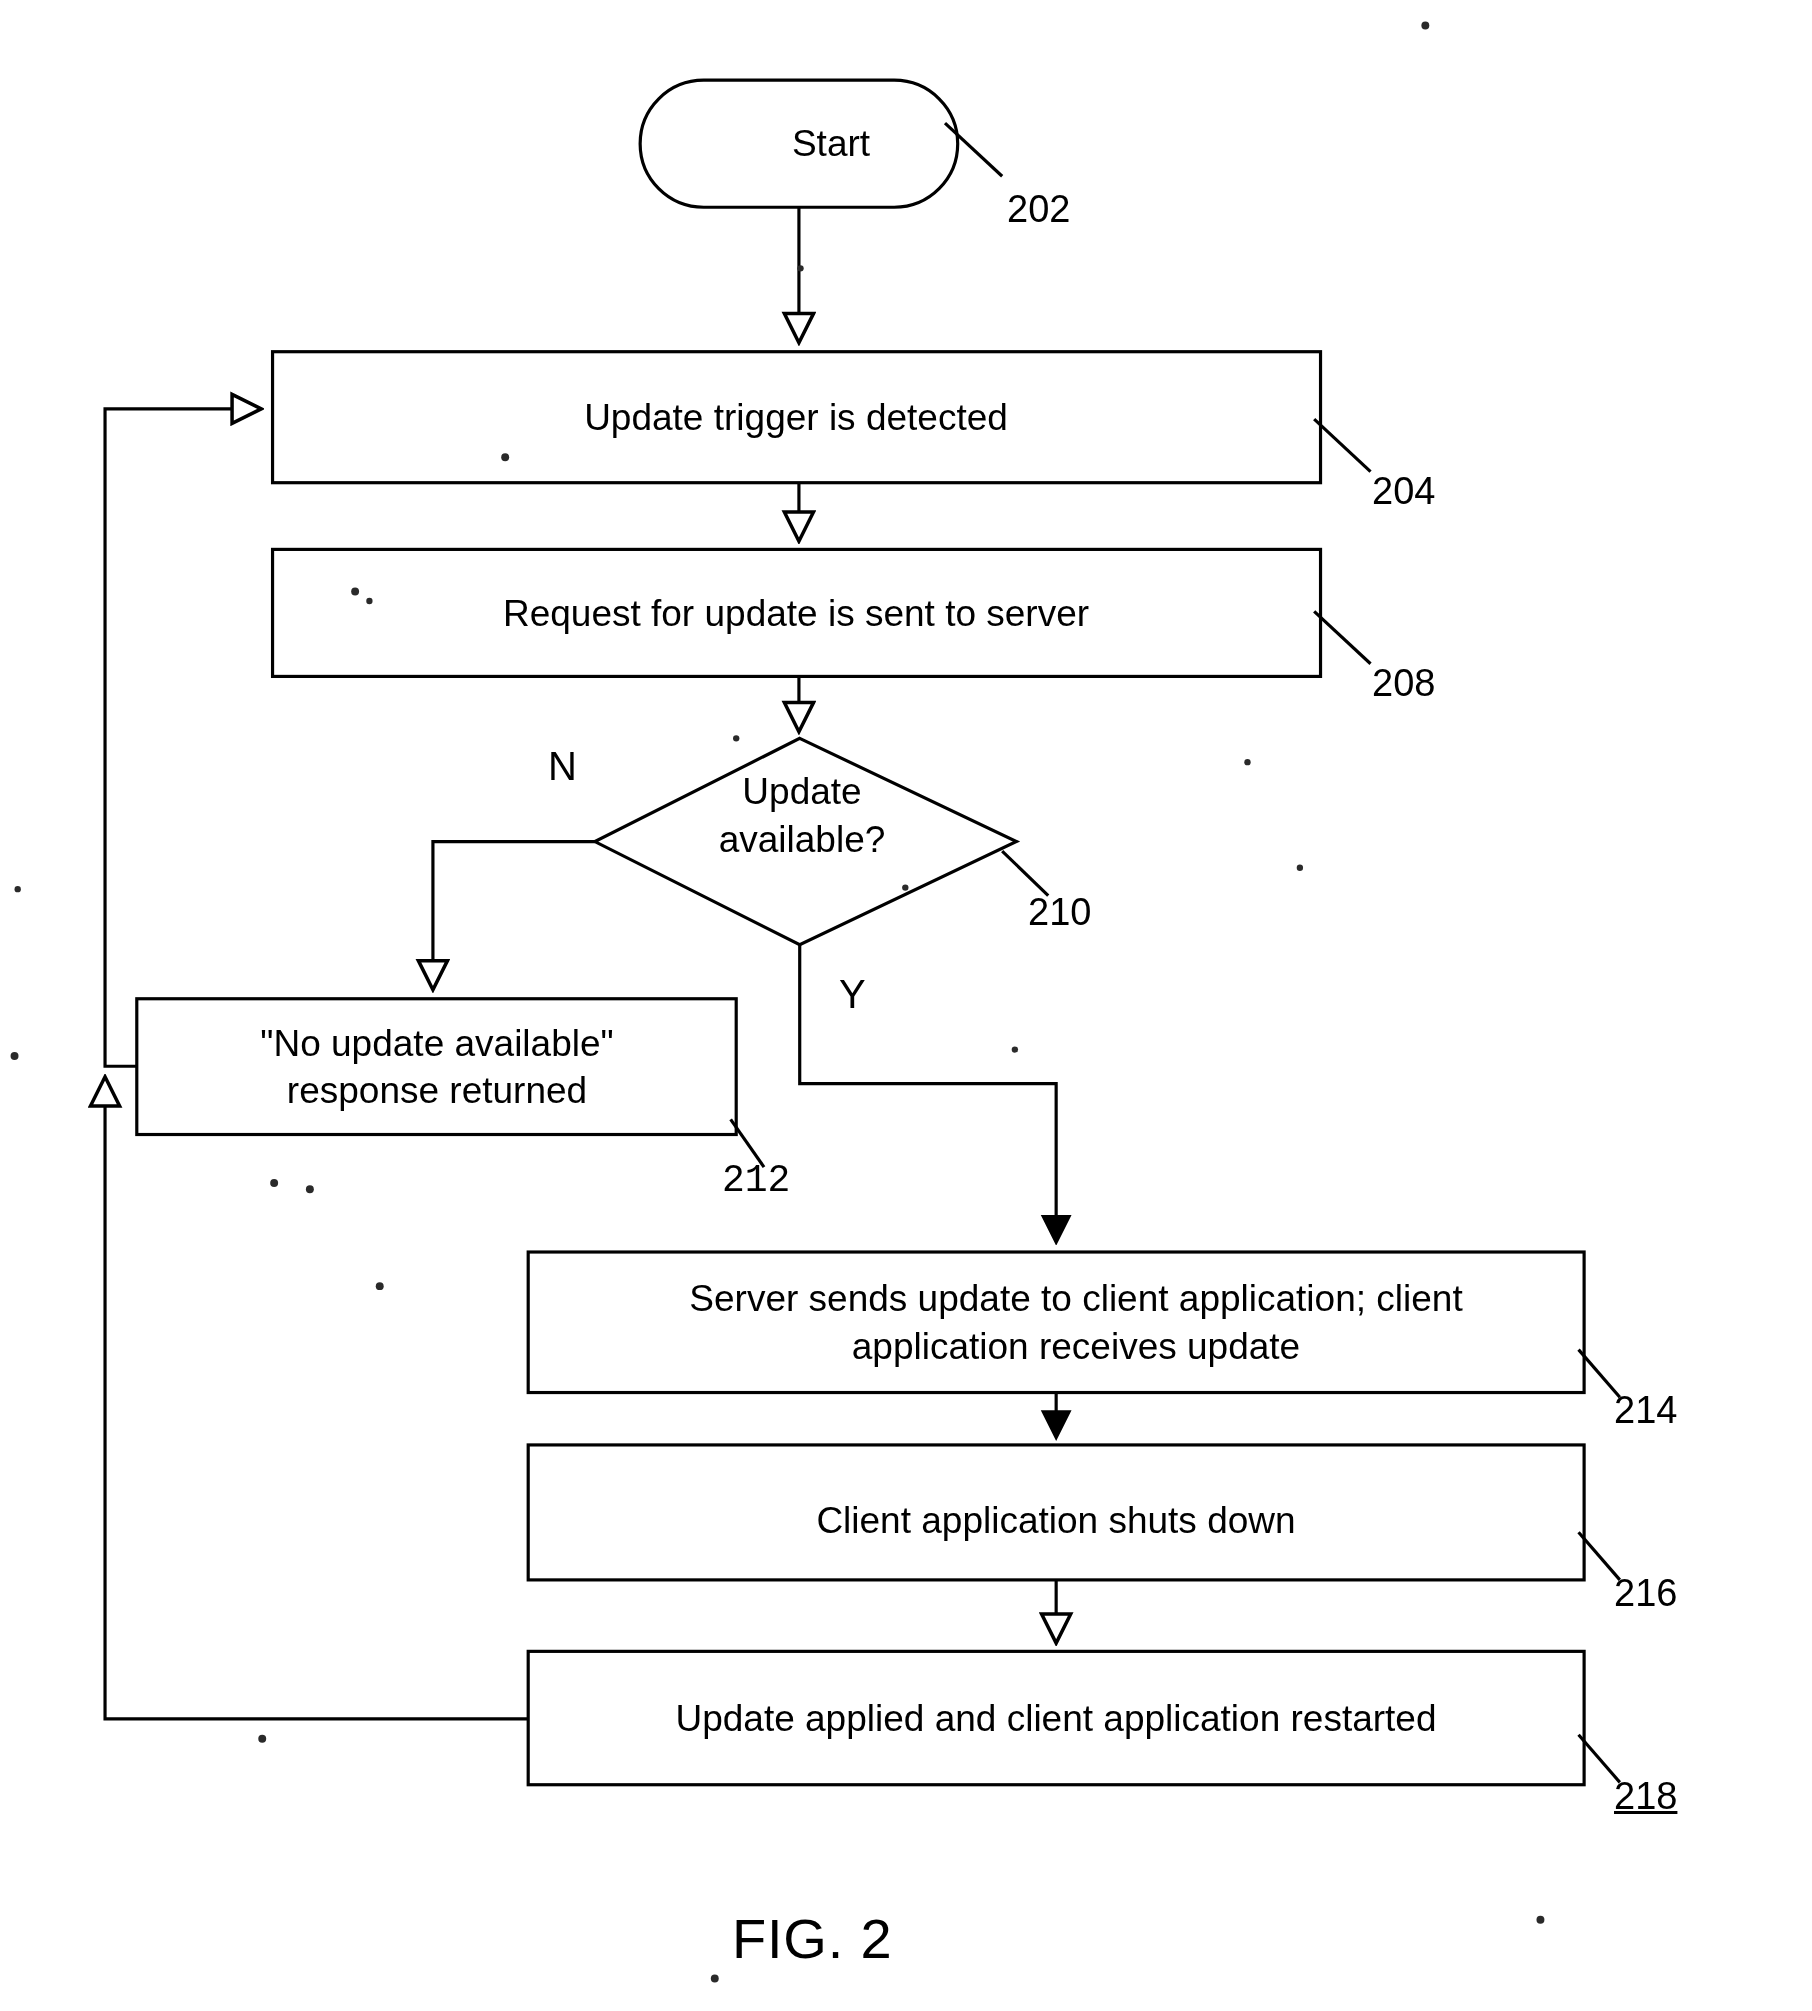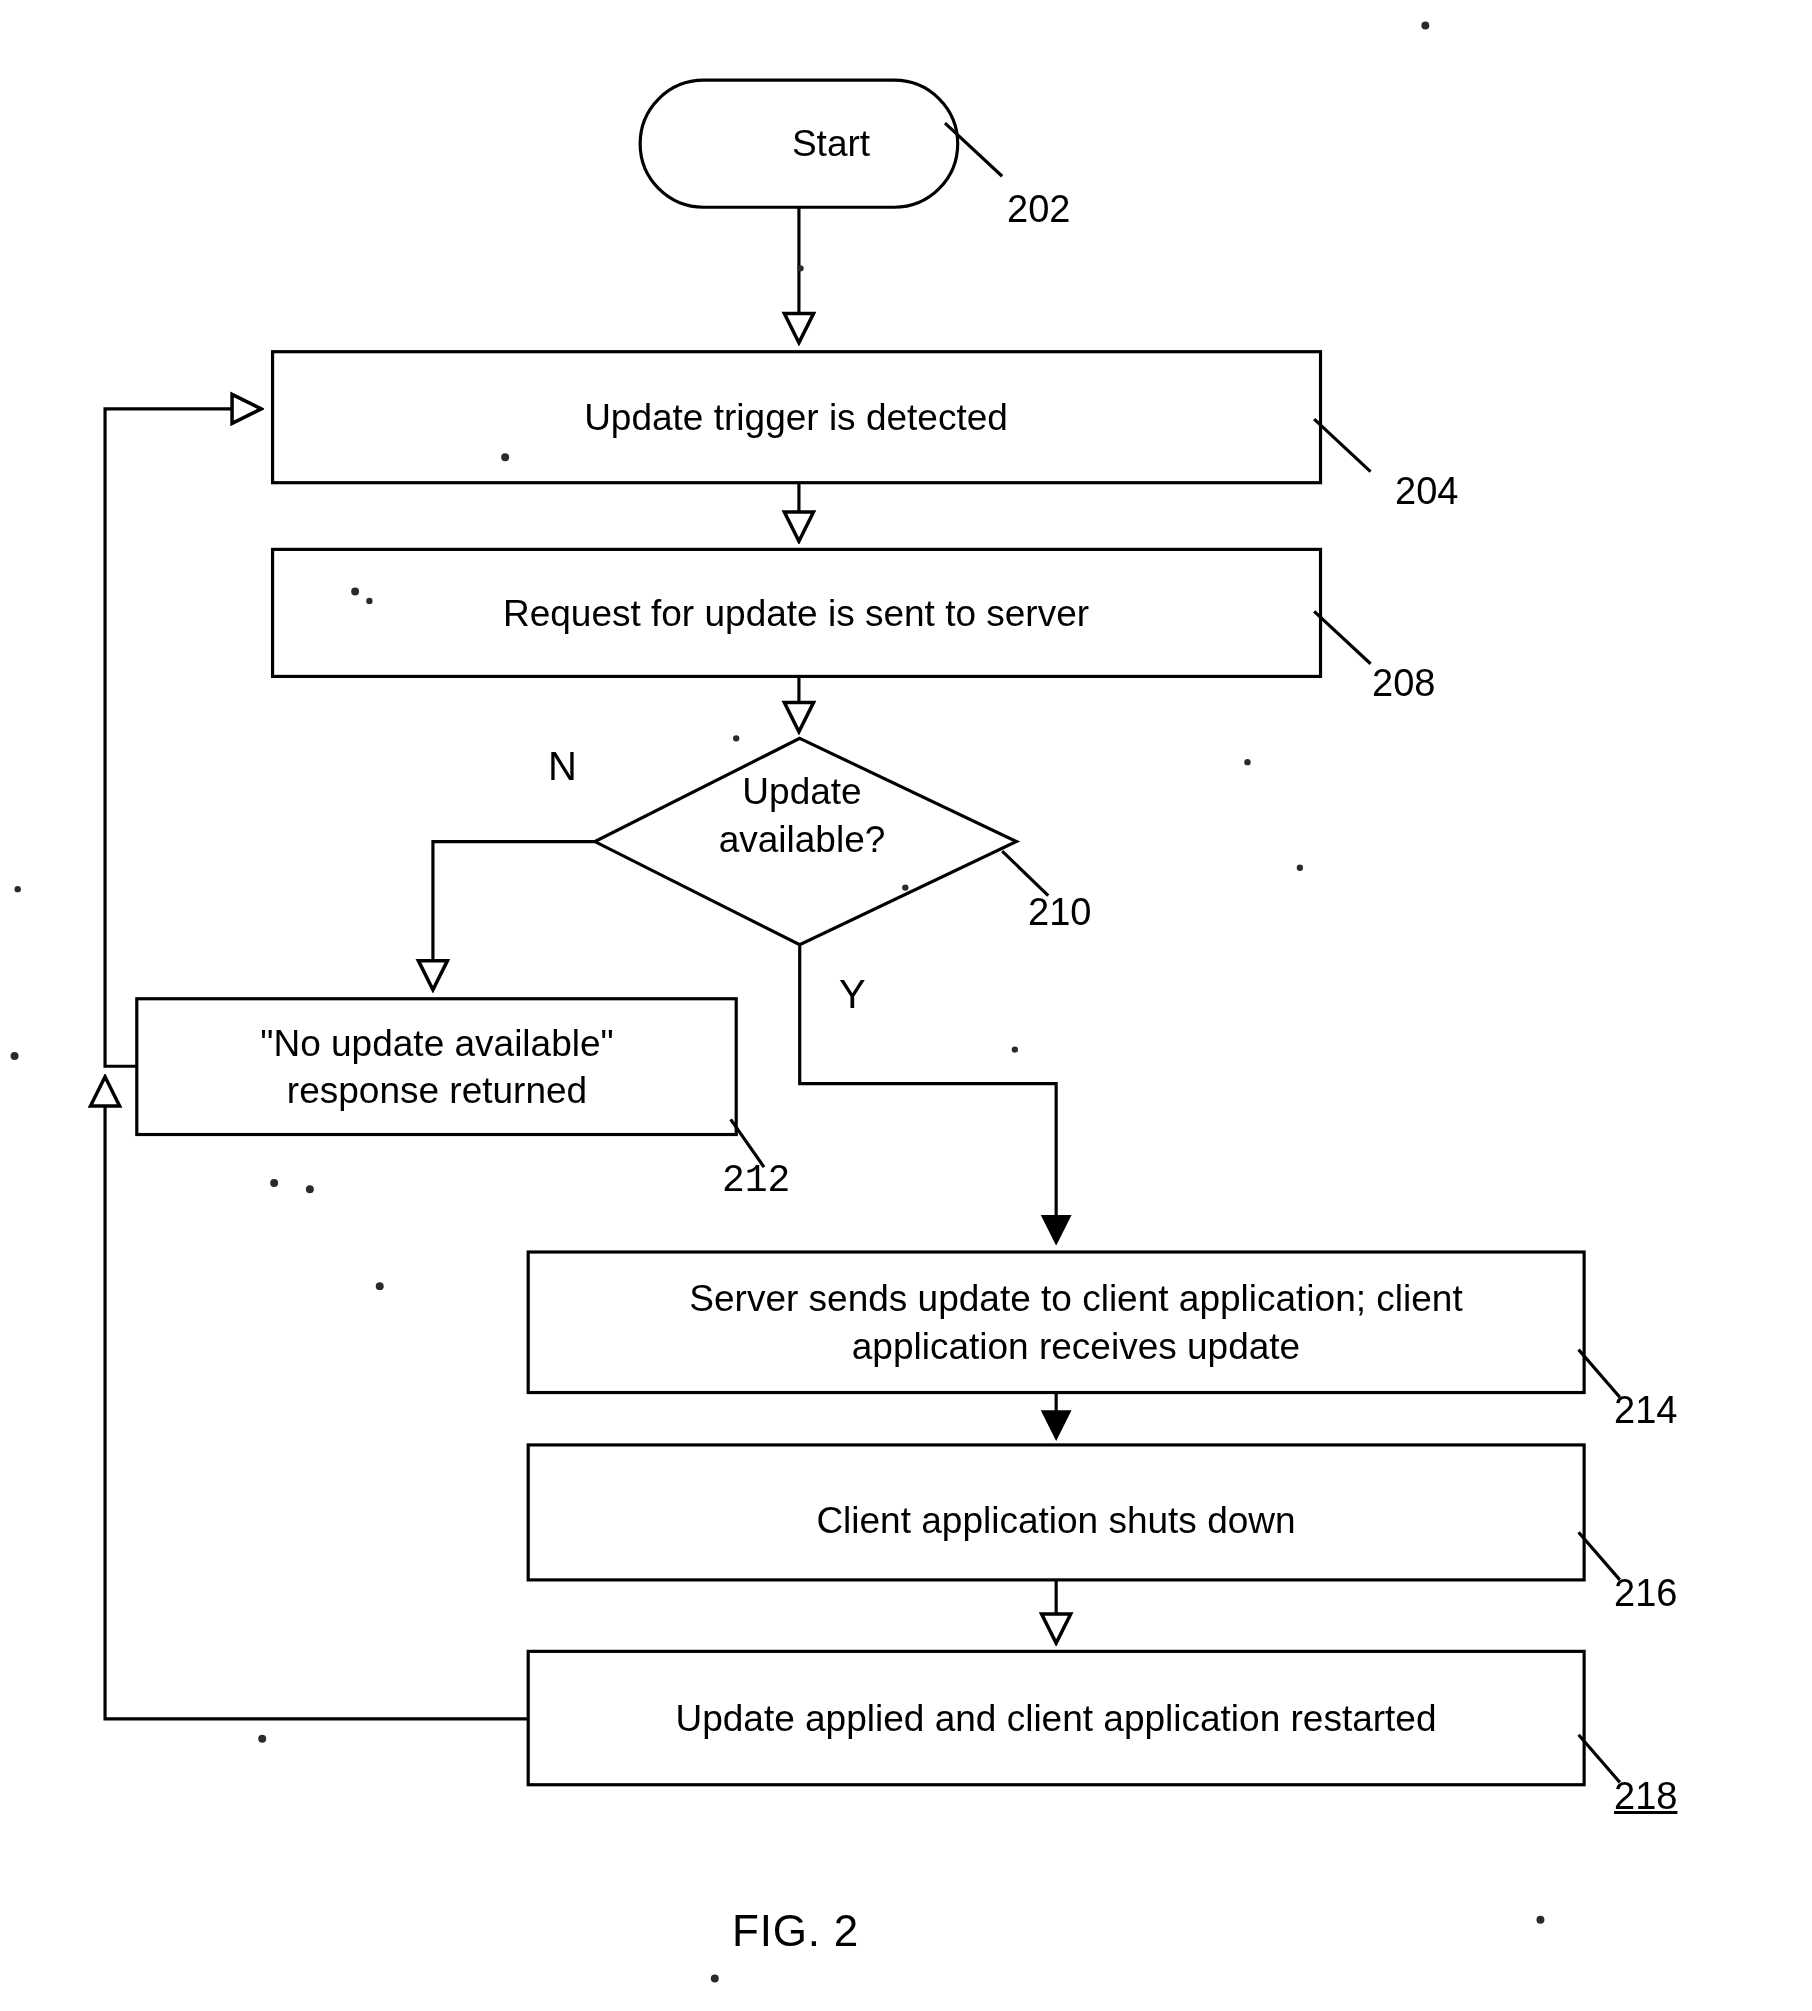--- a/index.html
+++ b/index.html
@@ -38,21 +38,21 @@
     font-size: 38px;
     line-height: 1;
   }
   .branch-label {
     position: absolute;
     font-size: 40px;
     line-height: 1;
   }
   .fig-label {
     position: absolute;
-    font-size: 44px;
+    font-size: 56px;
     letter-spacing: 0.8px;
   }
 </style>
 </head>
 <body>
 
 <svg id="diagram" viewBox="0 0 2283 2533">
   <defs>
     <marker id="hollowArrow" viewBox="0 0 12 12" refX="10" refY="6" markerWidth="11" markerHeight="11" orient="auto">
       <path d="M1,1 L11,6 L1,11 z" fill="#ffffff" stroke="#000000" stroke-width="1.2"></path>
@@ -141,21 +141,21 @@
 response returned</div>
 
 <div class="node-label" style="left:548px; top:1252px; width:1056px; height:141px;">Server sends update to client application; client
 application receives update</div>
 
 <div class="node-label" style="left:528px; top:1445px; width:1056px; height:151px;">Client application shuts down</div>
 
 <div class="node-label" style="left:528px; top:1652px; width:1056px; height:133px;border-radius:17px;">Update applied and client application restarted</div>
 
 <div class="ref-label" style="left:1007px; top:190px;">202</div>
-<div class="ref-label" style="left:1372px; top:472px;margin-left:23px;">204</div>
+<div class="ref-label" style="left:1372px; top:472px;">204</div>
 <div class="ref-label" style="left:1372px; top:664px;">208</div>
 <div class="ref-label" style="left:1028px; top:893px;">210</div>
 <div class="ref-label" style="left:722px; top:1162px;font-family:Liberation Mono, monospace;">212</div>
 <div class="ref-label" style="left:1614px; top:1391px;">214</div>
 <div class="ref-label" style="left:1614px; top:1574px;">216</div>
 <div class="ref-label" style="left:1614px; top:1777px;text-decoration:underline;">218</div>
 
 <div class="branch-label" style="left:548px; top:746px;">N</div>
 <div class="branch-label" style="left:839px; top:974px;">Y</div>
 

